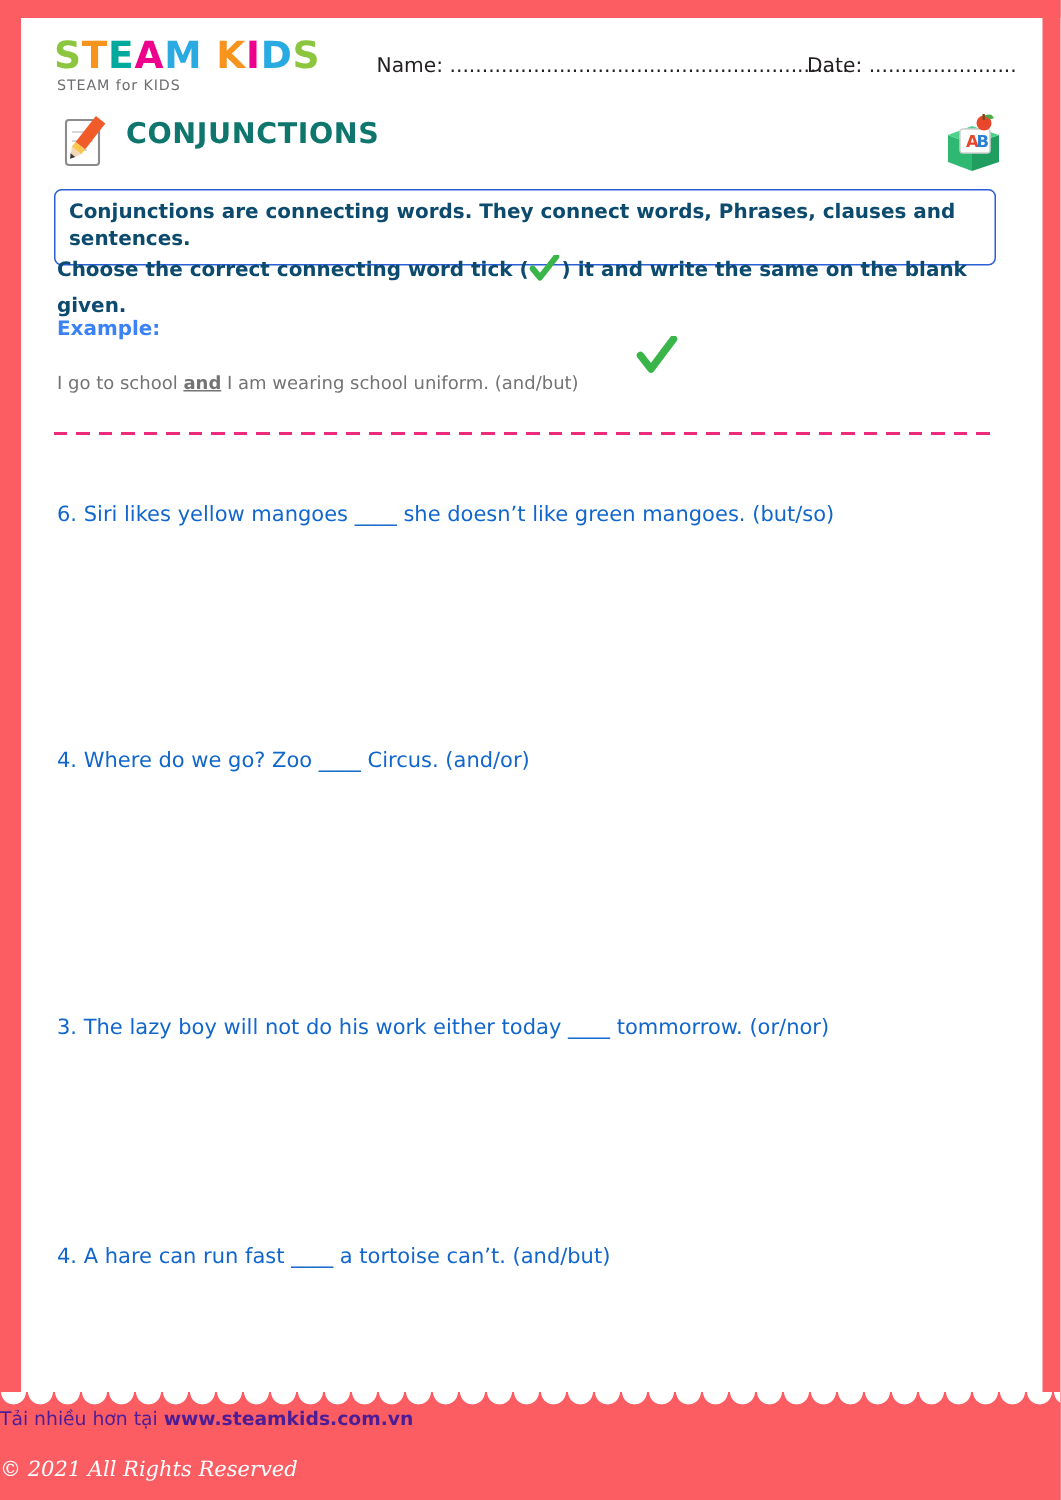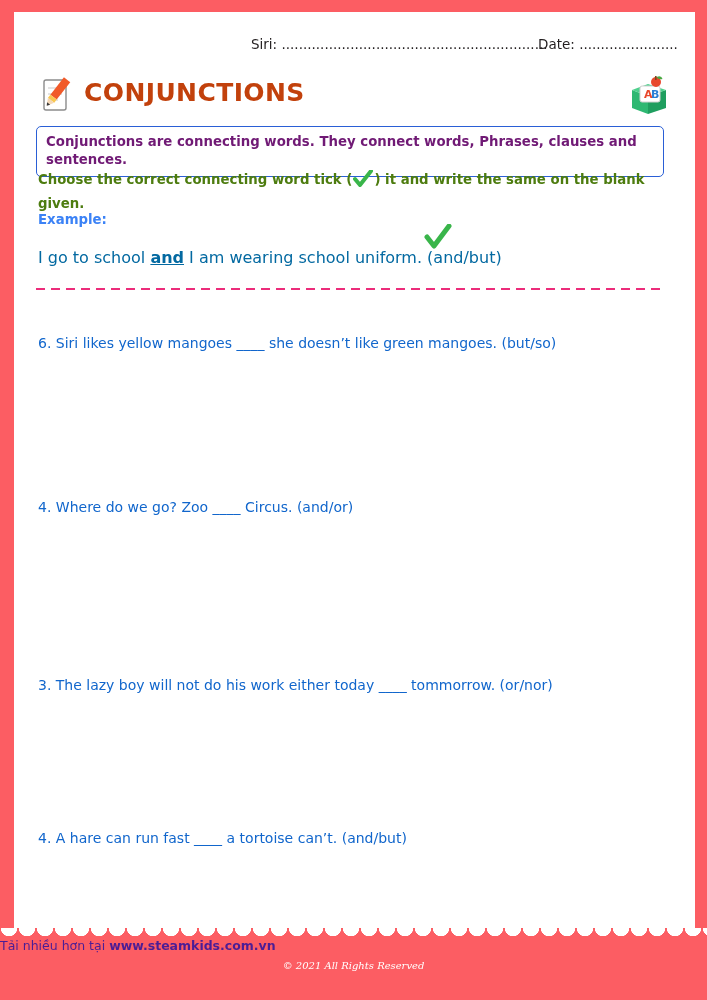--- a/index.html
+++ b/index.html
@@ -115,22 +115,22 @@
     position: absolute;
     left: 0;
     top: 0;
   }
   .title {
     position: absolute;
     left: 48px;
     top: 2px;
     font-family: "DejaVu Sans", sans-serif;
     font-weight: bold;
-    font-size: 25px;
-    color: #c2410c;
+    font-size: 19px;
+    color: #0f766e;
     letter-spacing: 0.4px;
   }
   .abc-icon {
     position: absolute;
     right: 2px;
     top: -2px;
   }
 
   
   .intro-box {
@@ -139,34 +139,34 @@
     top: 126px;
     width: 628px;
     border: 1.6px solid #2a5fd6;
     border-radius: 5px;
     padding: 6px 9px 7px 9px;
   }
   .intro-text {
     font-family: "DejaVu Sans", sans-serif;
     font-weight: bold;
     font-size: 13.3px;
-    color: #701a75;
+    color: #0c4a6e;
     line-height: 18px;
   }
 
   
   .instruction {
     position: absolute;
     left: 38px;
     top: 170px;
     width: 620px;
     font-family: "DejaVu Sans", sans-serif;
     font-weight: bold;
     font-size: 13.3px;
-    color: #4d7c0f;
+    color: #0c4a6e;
     line-height: 20px;
   }
   .inline-tick {
     display: inline-block;
     vertical-align: -4px;
     margin: 0 1px;
   }
   .example-label {
     position: absolute;
     left: 38px;
@@ -174,22 +174,22 @@
     font-family: "DejaVu Sans", sans-serif;
     font-weight: bold;
     font-size: 13.3px;
     color: #3b82f6;
   }
   .example-sentence {
     position: absolute;
     left: 38px;
     top: 248px;
     font-family: "DejaVu Sans", sans-serif;
-    font-size: 16px;
-    color: #0369a1;
+    font-size: 12px;
+    color: #737373;
   }
   .example-sentence u { font-weight: bold; }
   .example-tick {
     position: absolute;
     left: 424px;
     top: 224px;
   }
 
   
   .divider {
@@ -245,41 +245,44 @@
     top: 10px;
     text-align: left;
     font-family: "DejaVu Sans", sans-serif;
     font-size: 12.5px;
     color: #4c1d95;
   }
   .footer-line1 b { font-weight: bold; }
   .footer-line2 {
     position: absolute;
     width: 100%;
-    top: 32px;
-    text-align: center;
+    top: 44px;
     font-family: "DejaVu Serif", serif;
     font-style: italic;
-    font-size: 10px;
+    font-size: 14px;
     color: #ffffff;
   }
 </style>
 </head>
 <body>
 
 <div class="page">
 
   <div class="top-bar"></div>
   <div class="left-bar"></div>
   <div class="right-bar"></div>
 
   <div class="header">
+    <div class="logo">
+      <div class="logo-main"><span>S</span><span>T</span><span>E</span><span>A</span><span>M</span><span>&nbsp;</span><span>K</span><span>I</span><span>D</span><span>S</span></div>
+      <div class="logo-sub">STEAM for KIDS</div>
+    </div>
 
     <div class="name-field">
-      <span>Siri:</span>
+      <span>Name:</span>
       <span class="dots">..............................................................</span>
     </div>
 
     <div class="date-field">
       <span>Date:</span>
       <span class="dots">.......................</span>
     </div>
   </div>
 
   <div class="title-row">

